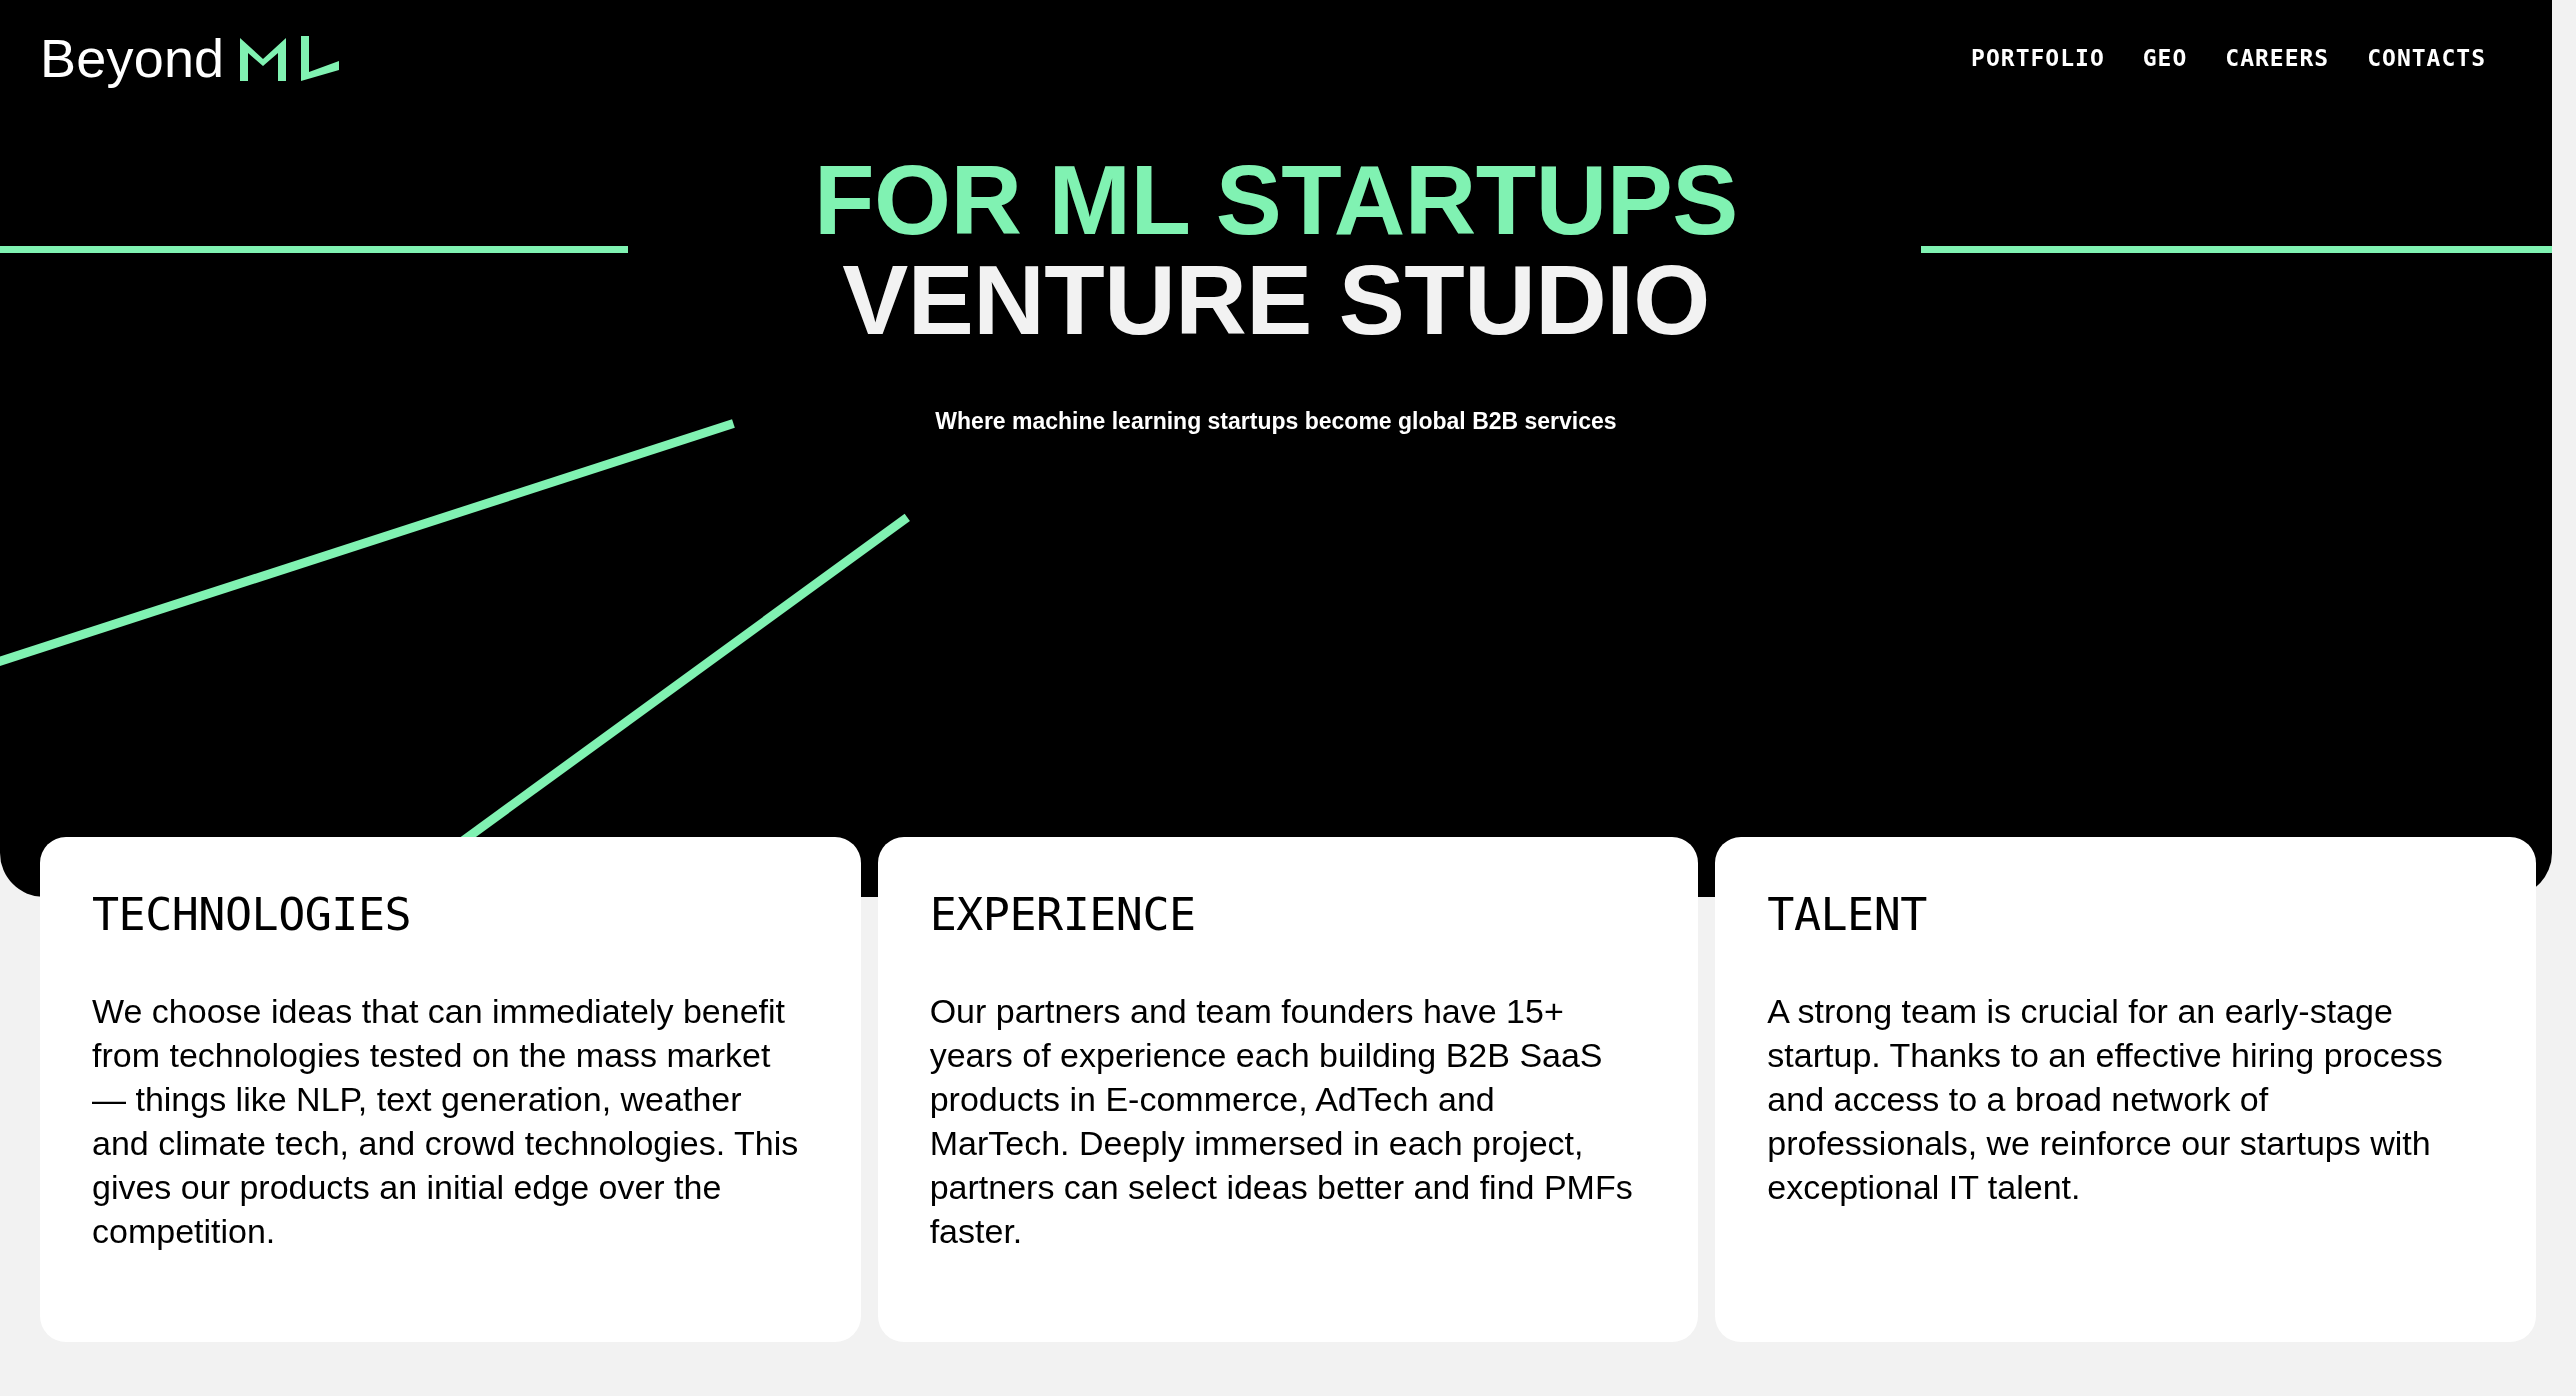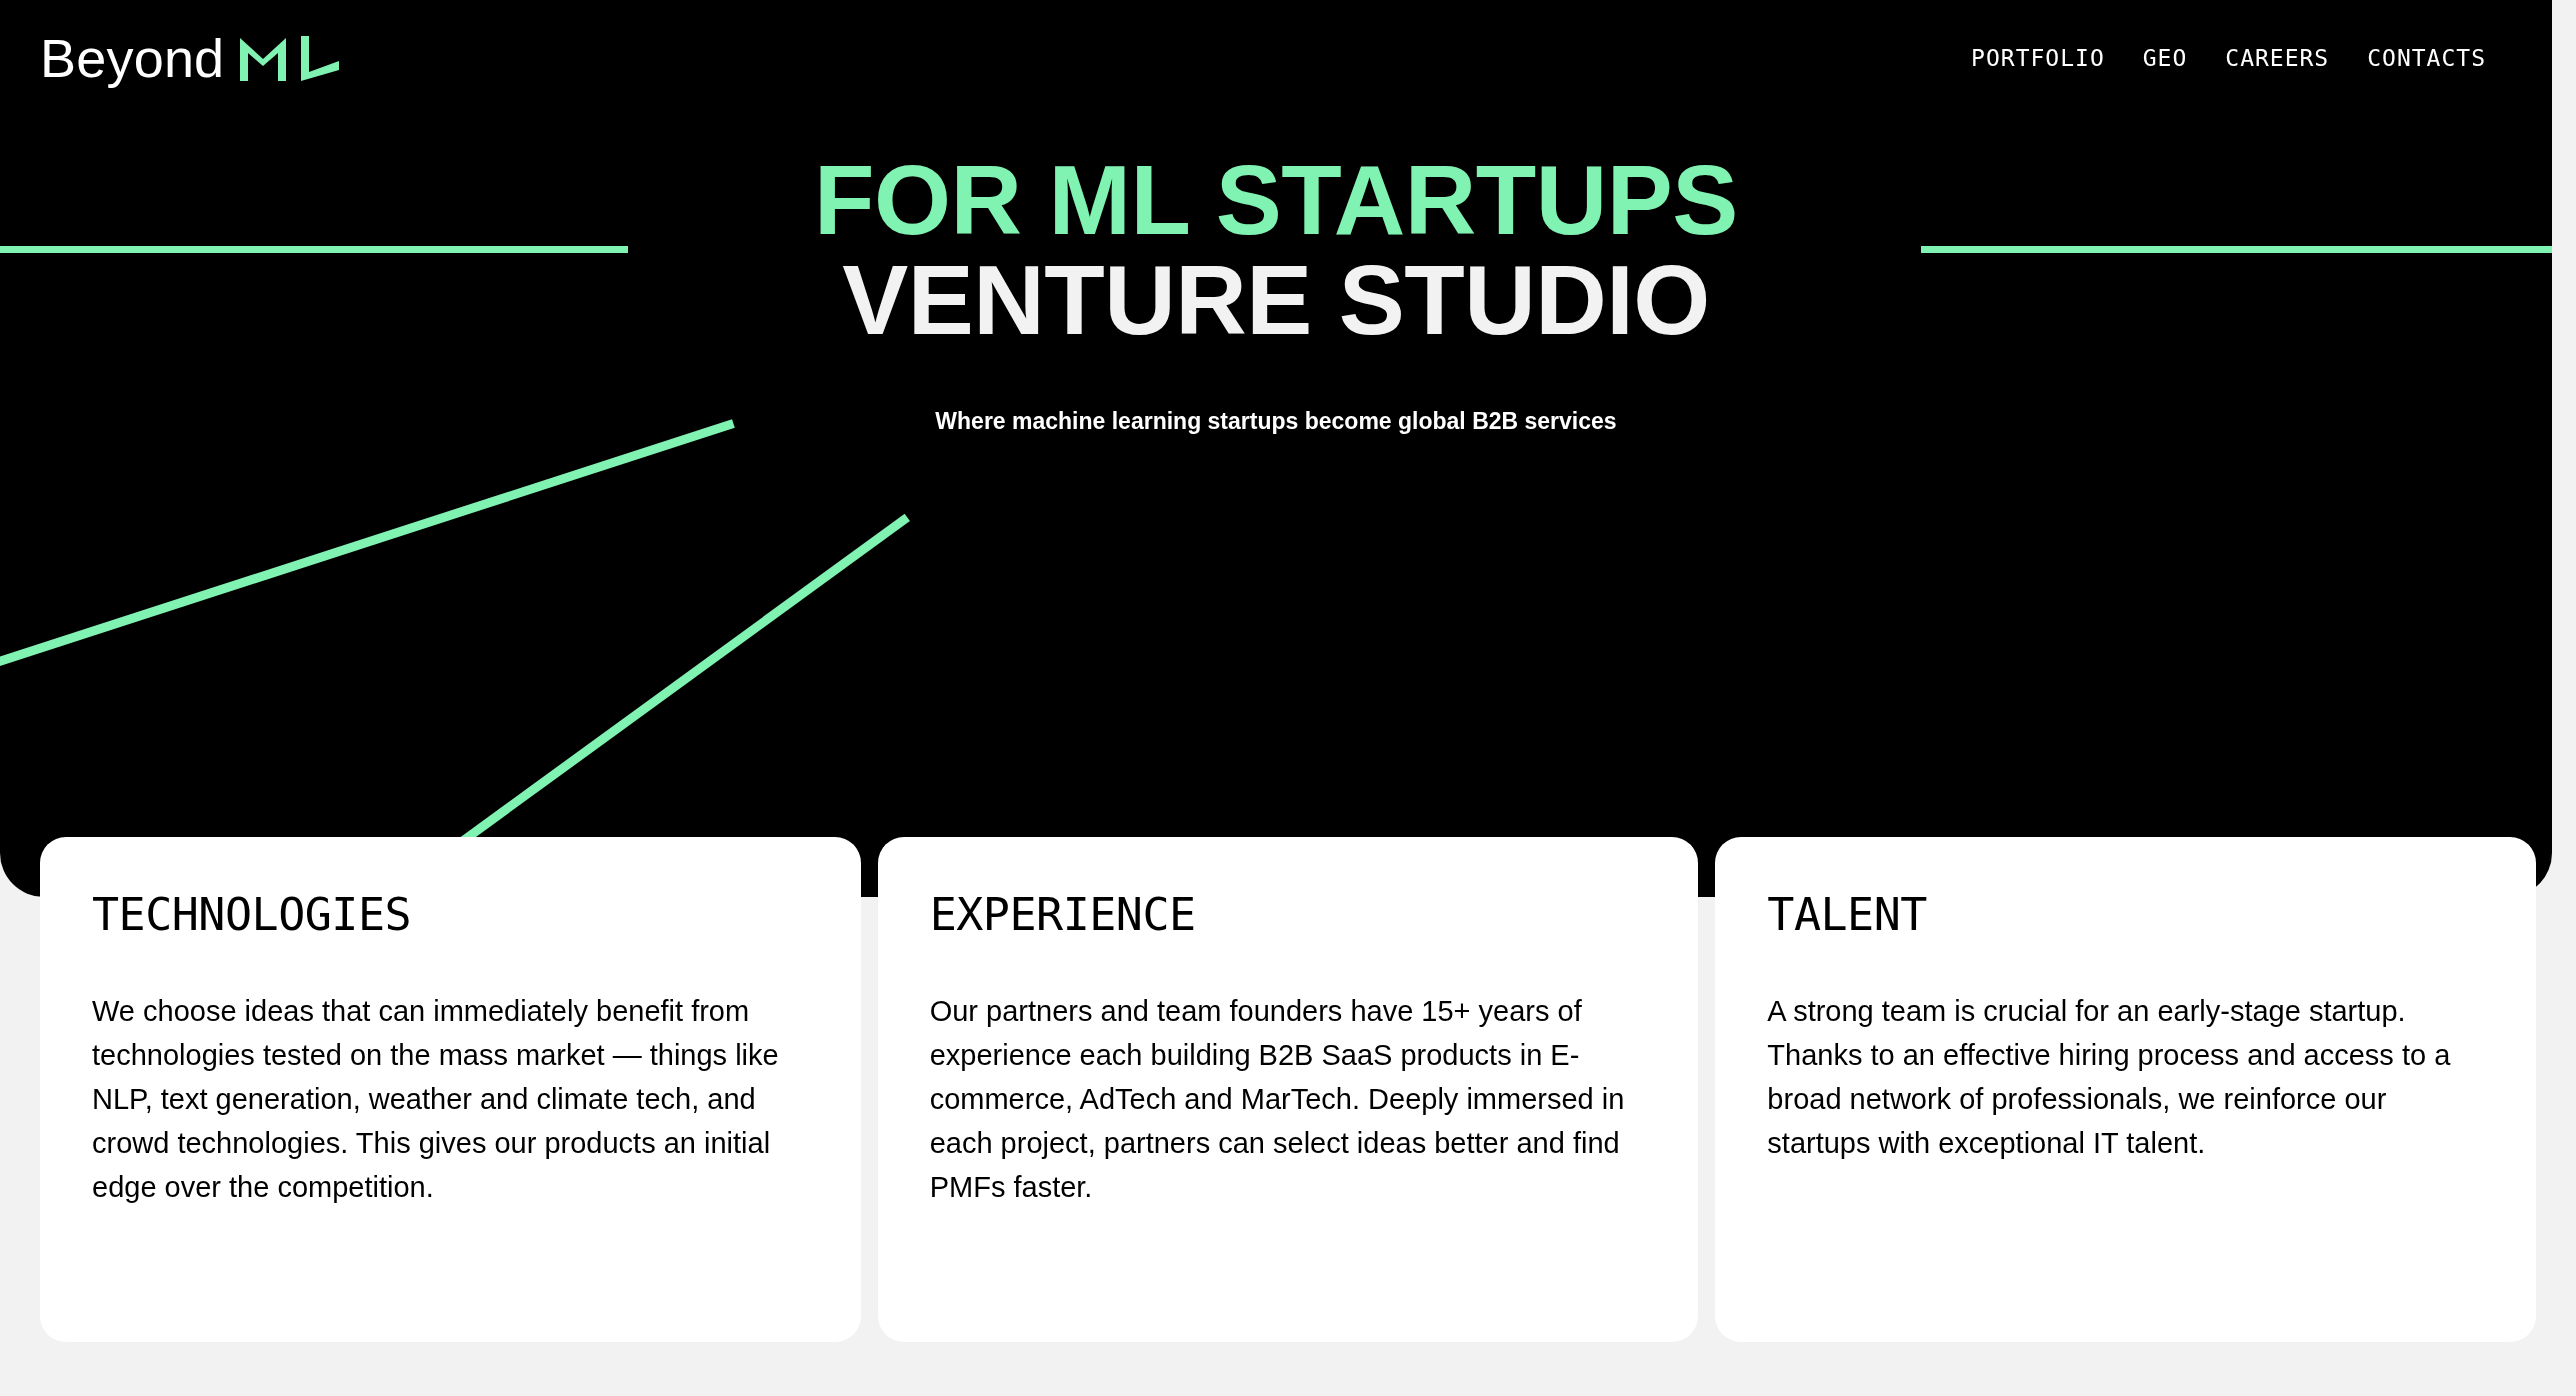--- a/index.html
+++ b/index.html
@@ -73,21 +73,21 @@
   #navlinks {
     display: flex;
     align-items: center;
     gap: 38px;
     margin-right: 24px;
   }
   .navlink {
     color: #ffffff;
     font-family: "DejaVu Sans Mono", monospace;
     font-size: 23px;
-    font-weight: 400;
+    font-weight: 700;
     letter-spacing: 1px;
     text-decoration: none;
     white-space: nowrap;
     cursor: pointer;
   }
 
   
   .rule {
     position: absolute;
     background: #80f2b2;
@@ -163,21 +163,21 @@
     font-size: 45px;
     font-weight: 400;
     letter-spacing: -0.5px;
     line-height: 1;
     white-space: nowrap;
   }
   .card-body {
     margin: 52px 0 0 0;
     color: #000000;
     font-family: "Liberation Sans", sans-serif;
-    font-size: 29px;
+    font-size: 34px;
     font-weight: 400;
     line-height: 44px;
     letter-spacing: 0px;
   }
 </style>
 </head>
 <body>
 
 <div id="page">
 

